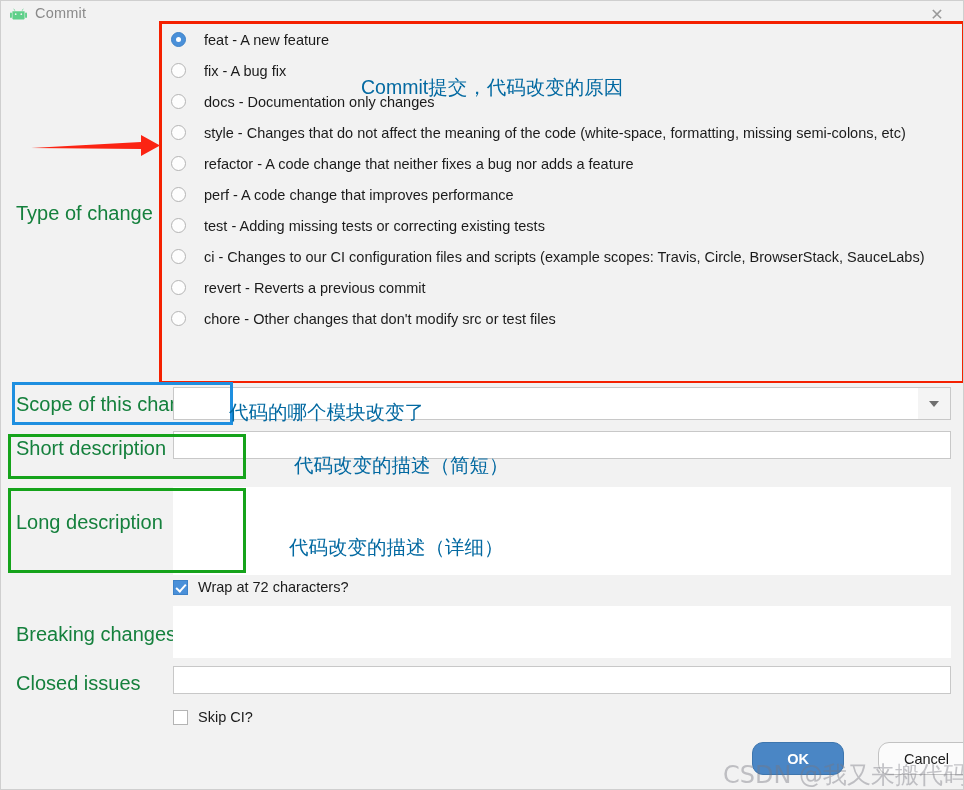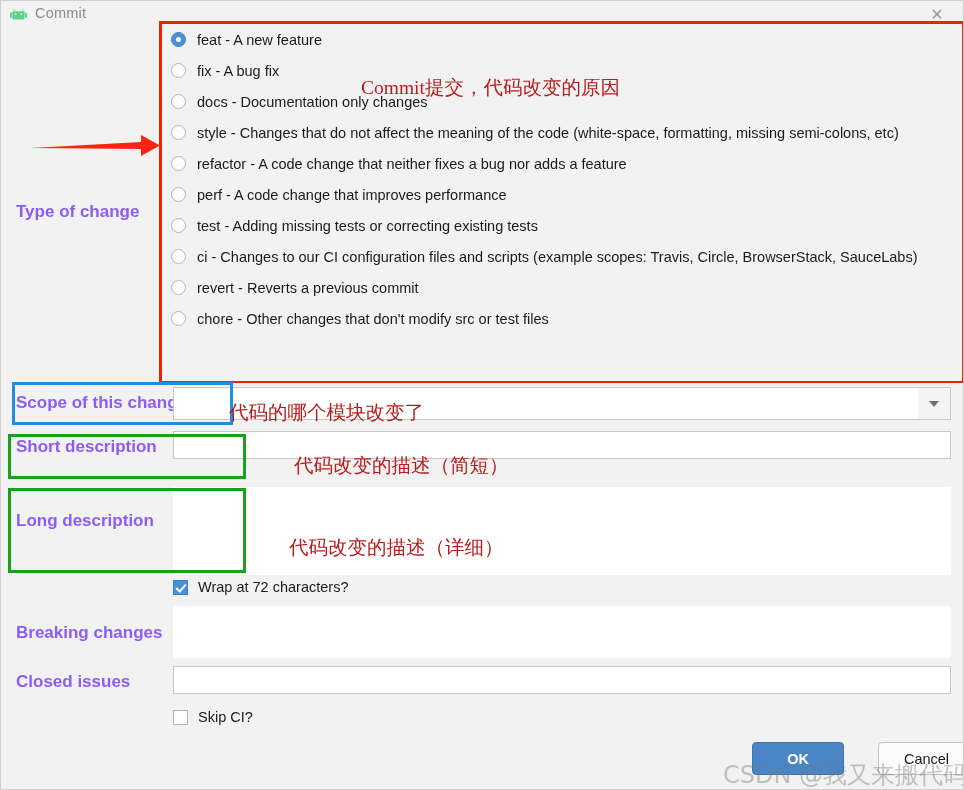--- a/index.html
+++ b/index.html
@@ -56,24 +56,24 @@
     position: absolute;
     box-sizing: border-box;
     pointer-events: none;
   }
   .ann-red   { border: 3px solid #f42000; }
   .ann-blue  { border: 3px solid #1e8fe0; }
   .ann-green { border: 3px solid #15a31b; }
 
   .ann-text {
     position: absolute;
-    color: #b91c1c;
+    color: #0369a1;
     font-size: 19px;
     white-space: nowrap;
-    font-family: Liberation Serif, serif;
+    font-family: Liberation Sans, sans-serif;
   }
   .ann-text.cjk { font-size: 19.5px; }
 
   .arrow-wrap {
     position: absolute;
     left: 28px; top: 130px;
     width: 134px; height: 30px;
   }
 
   
@@ -106,33 +106,32 @@
   }
   .radio-mark.on::after {
     content: "";
     position: absolute;
     left: 4px; top: 4px;
     width: 5px; height: 5px;
     border-radius: 50%;
     background: #ffffff;
   }
   .radio-label {
-    margin-left: 11px;
+    margin-left: 18px;
     font-size: 14.5px;
     color: #1b1b1b;
     white-space: nowrap;
   }
 
   
   .form-label {
     position: absolute;
-    font-size: 17px;
-    color: #8b5cf6;
-    white-space: nowrap;
-    font-weight: bold;
+    font-size: 20px;
+    color: #15803d;
+    white-space: nowrap;
   }
 
   .field {
     position: absolute;
     background: #ffffff;
     box-sizing: border-box;
   }
   .field.bordered { border: 1px solid #c8c8c8; }
   .field.noborder { border: none; }
 
@@ -186,21 +185,21 @@
     margin-left: 10px;
     font-size: 14.5px;
     color: #1b1b1b;
     white-space: nowrap;
   }
 
   
   .btn {
     position: absolute;
     box-sizing: border-box;
-    border-radius: 4px;
+    border-radius: 11px;
     font-size: 14.5px;
     display: flex;
     align-items: center;
     justify-content: center;
     cursor: pointer;
   }
   .btn-ok {
     background: #4a86c5;
     border: 1px solid #3e76ae;
     color: #ffffff;

